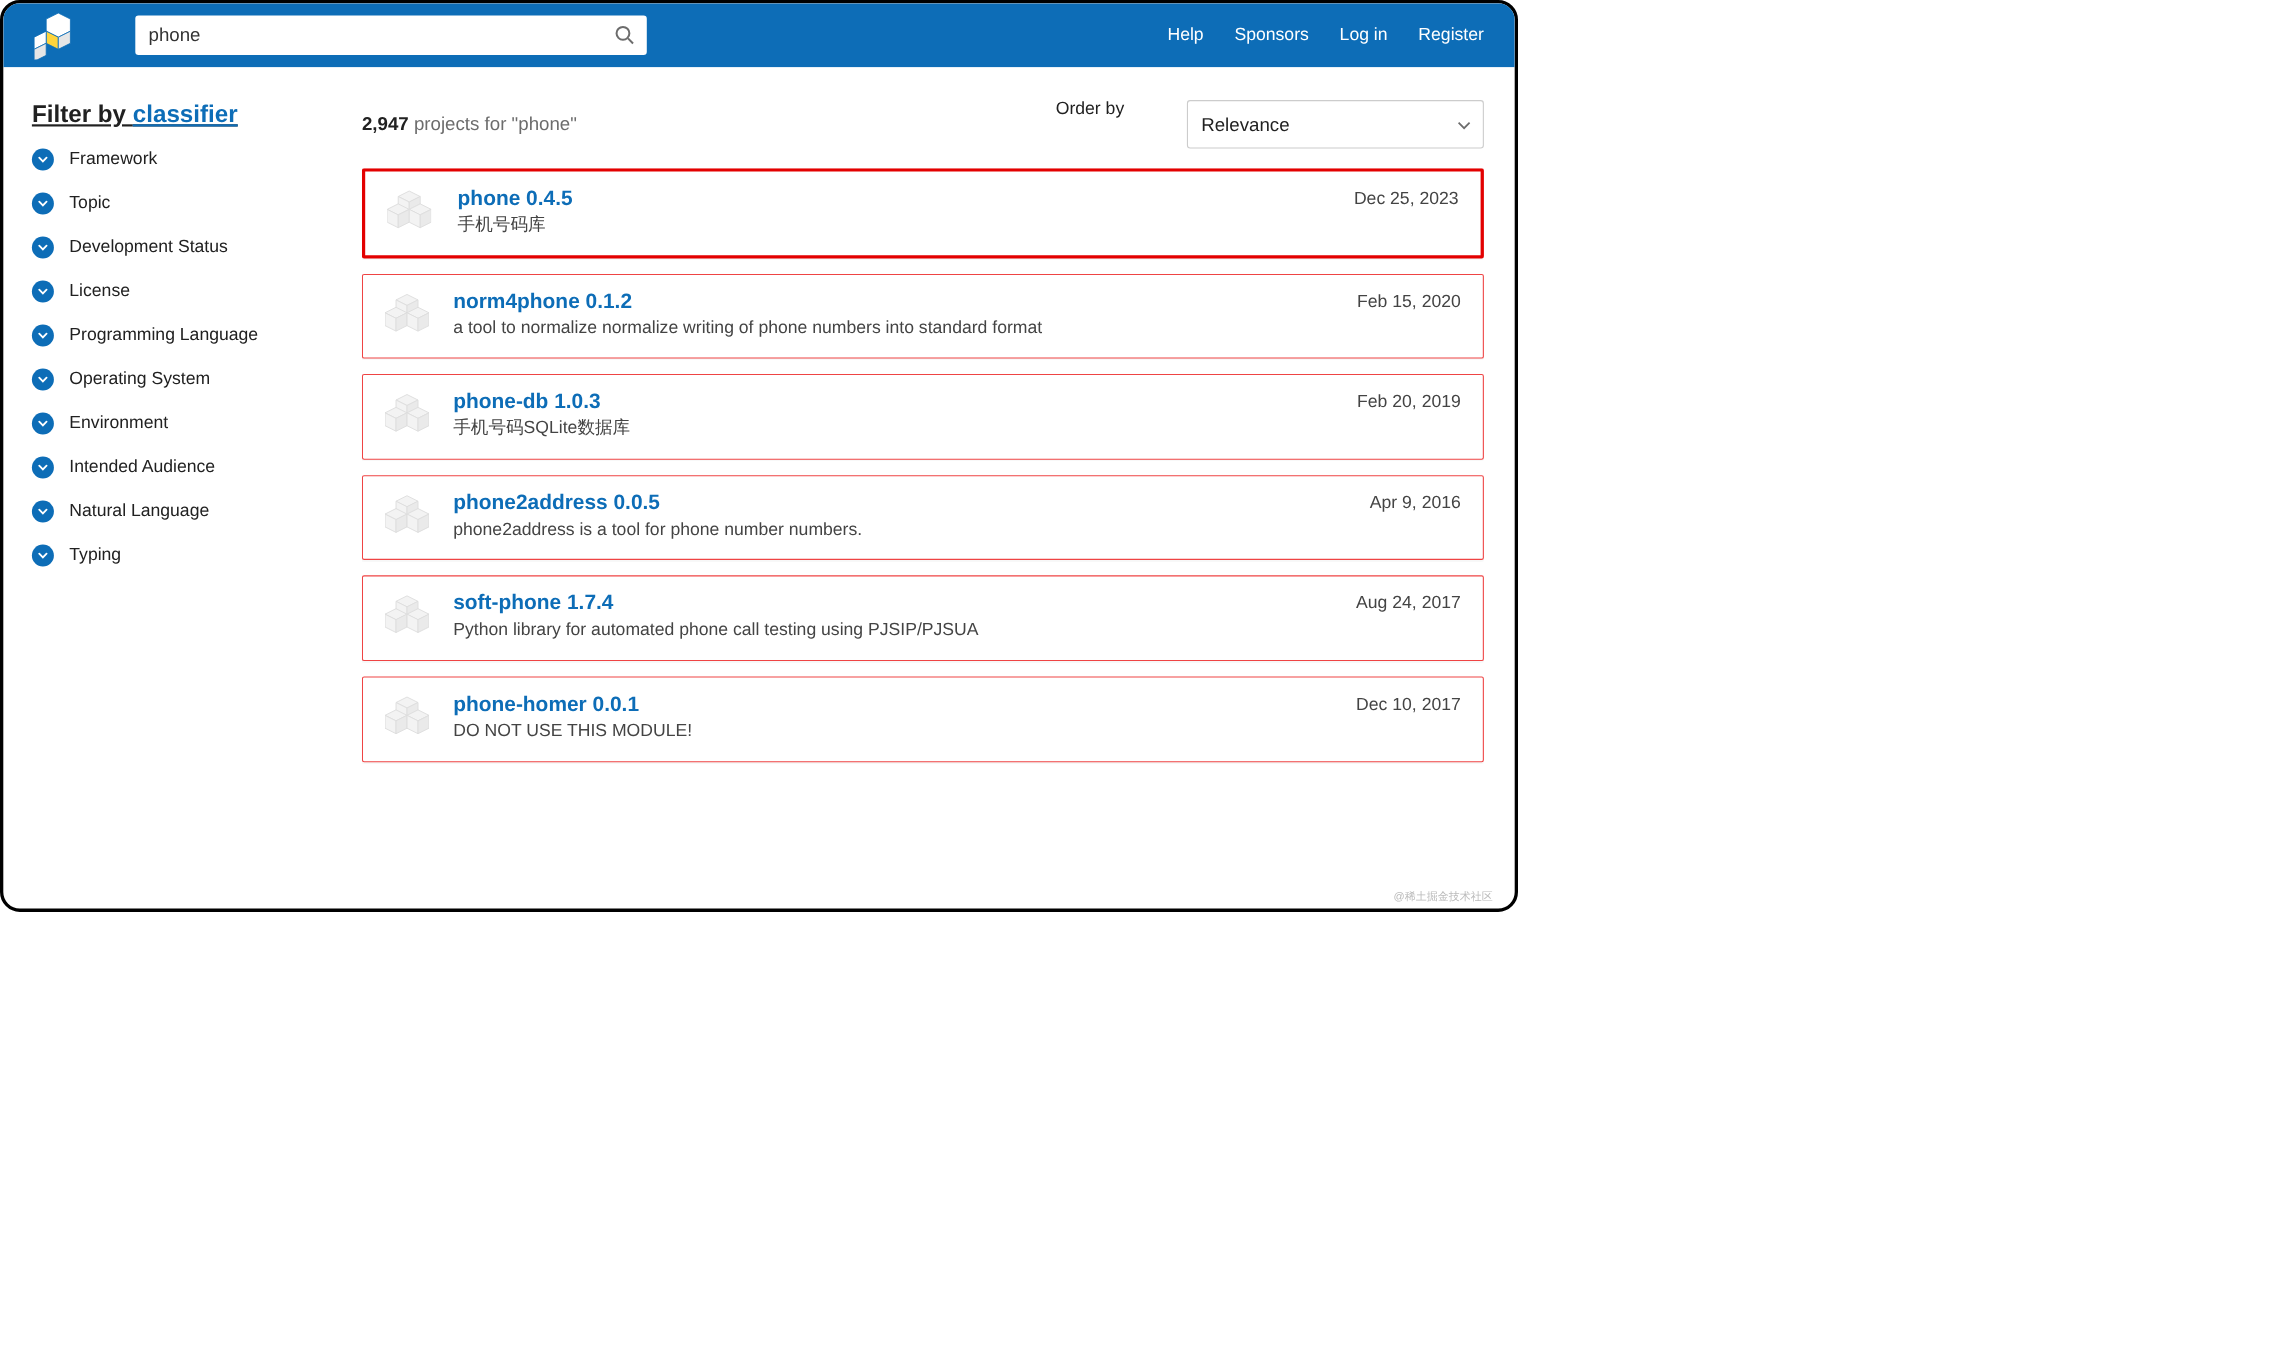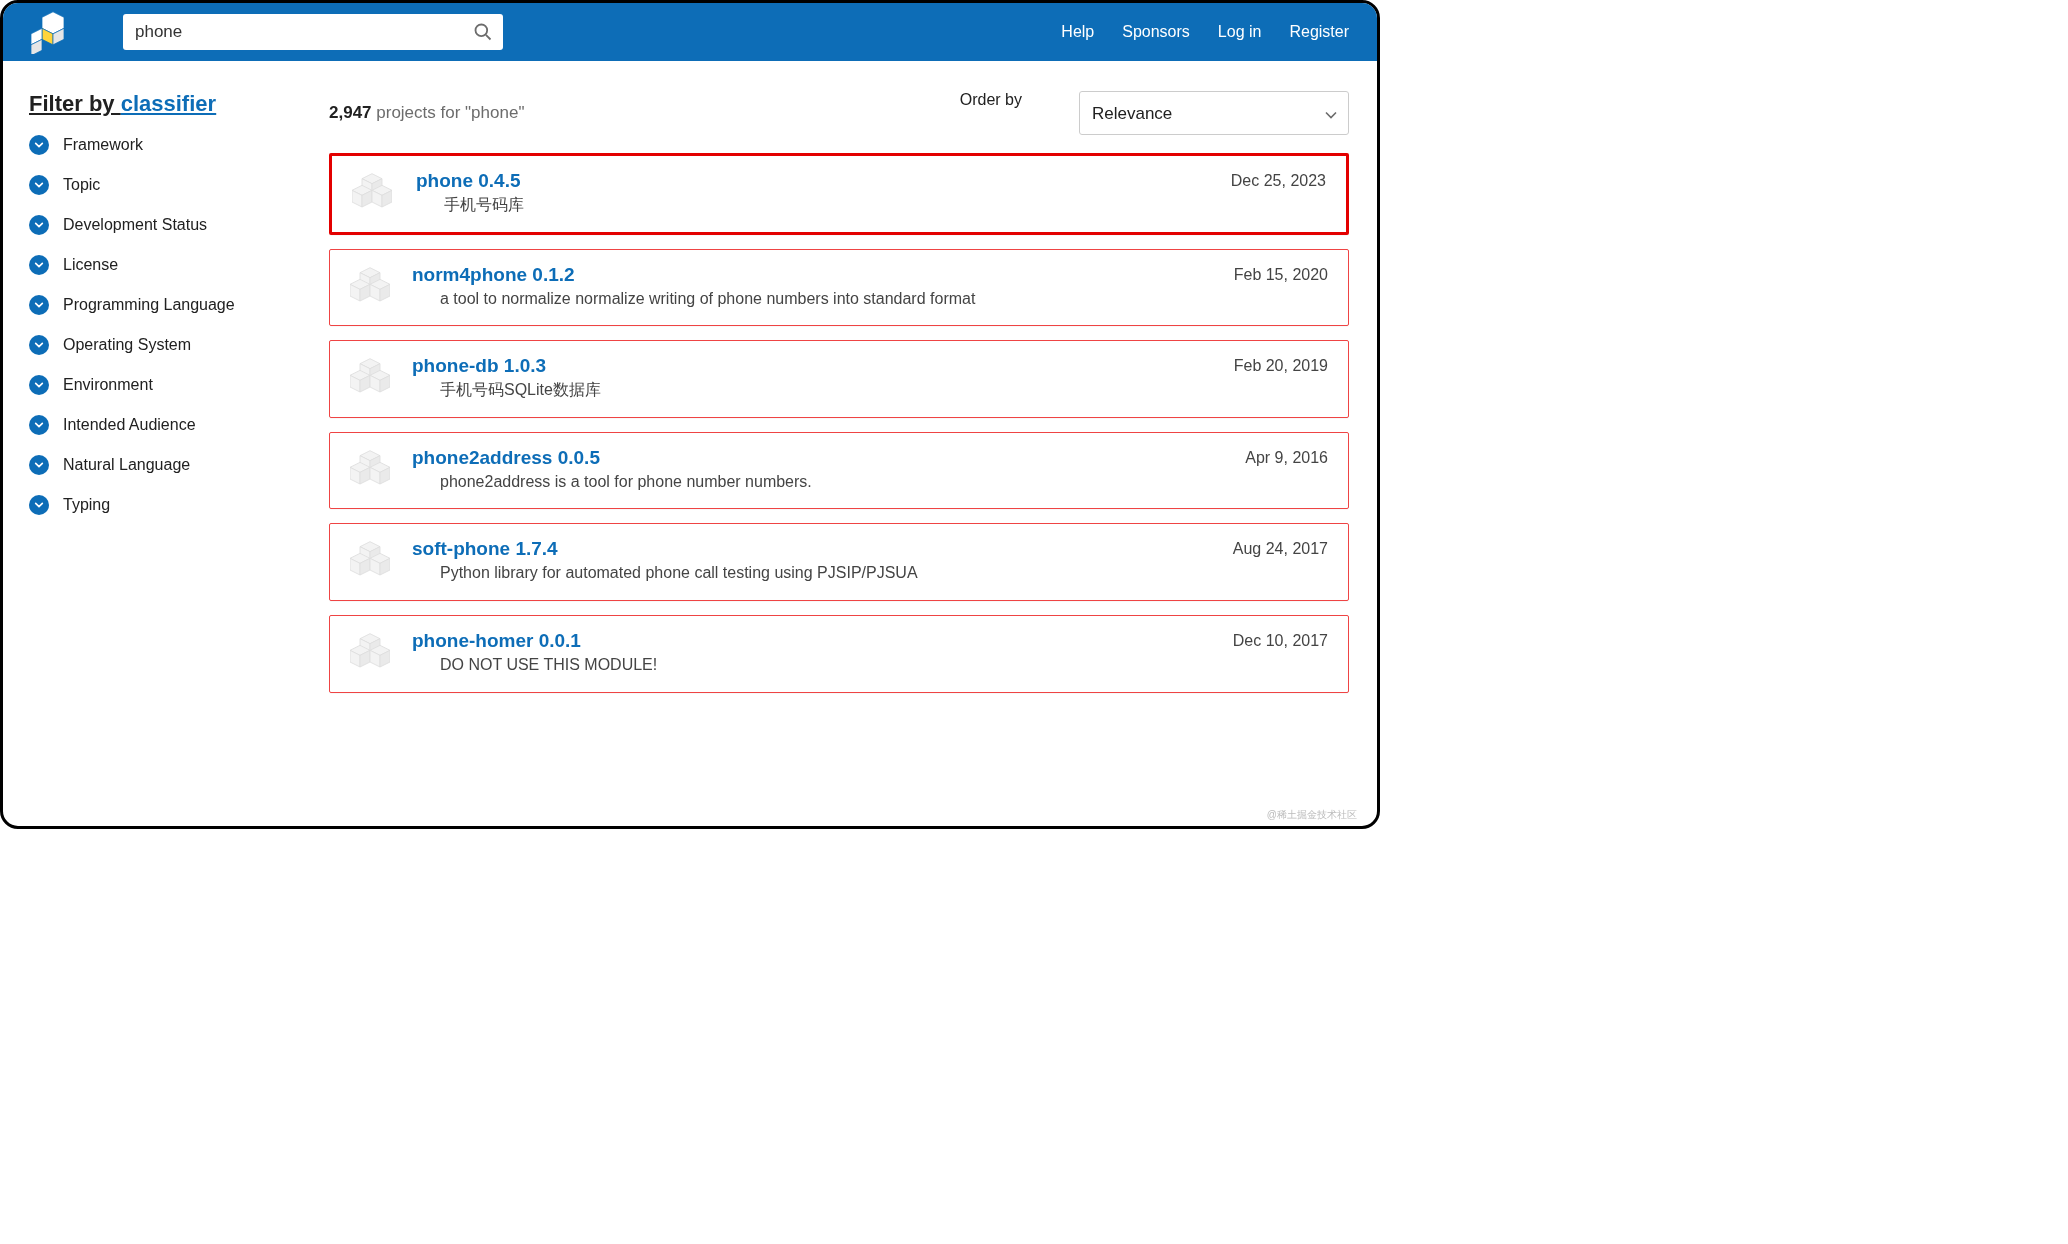--- a/index.html
+++ b/index.html
@@ -1,21 +1,21 @@
 <!DOCTYPE html>
 <html><head>
 <meta charset="utf-8">
 <style>
 * { margin: 0; padding: 0; box-sizing: border-box; }
 body { font-family: -apple-system, BlinkMacSystemFont, "Segoe UI", Helvetica, Arial, sans-serif; background: #fff; color: #333; }
 .viewport { width: 1380px; height: 829px; border: 3px solid #000; border-radius: 18px; overflow: hidden; position: relative; margin: 0; background: #fff; }
 .header { background: #0d6db7; height: 58px; display: flex; align-items: center; padding: 0 28px; }
 .logo { width: 44px; height: 44px; margin-right: 48px; display: flex; align-items: center; justify-content: center; }
 .logo svg { width: 44px; height: 44px; }
-.search-wrap { position: relative; width: 380px; }
+.search-wrap { position: relative; width: 465px; }
 .search-input { width: 100%; height: 36px; border: none; border-radius: 3px; padding: 0 42px 0 12px; font-size: 17px; color: #333; background: #fff; outline: none; }
 .search-icon { position: absolute; right: 10px; top: 50%; transform: translateY(-50%); width: 20px; height: 20px; color: #6c6c6c; }
 .nav-spacer { flex: 1; }
 .nav-links { display: flex; gap: 28px; }
 .nav-link { color: #fff; font-size: 16px; text-decoration: none; cursor: pointer; }
 .content { display: flex; padding: 30px 26px 0 26px; height: calc(100% - 58px); overflow: hidden; }
 .sidebar { width: 300px; flex-shrink: 0; }
 .filter-title { font-size: 22px; font-weight: 700; color: #212121; margin-bottom: 8px; text-decoration: underline; }
 .filter-title a { color: #0d6db7; text-decoration: underline; cursor: pointer; }
 .filter-list { list-style: none; }
@@ -32,21 +32,21 @@
 .order-select { width: 270px; height: 44px; border: 1px solid #ccc; border-radius: 3px; padding: 0 36px 0 12px; font-size: 17px; color: #212121; background: #fff; appearance: none; cursor: pointer; position: relative; }
 .select-wrap { position: relative; padding-left: 47px; }
 .select-caret { position: absolute; right: 12px; top: 50%; transform: translateY(-50%); pointer-events: none; width: 12px; height: 12px; color: #6c6c6c; }
 .results-list { display: flex; flex-direction: column; gap: 14px; overflow-y: auto; padding-right: 2px; padding-bottom: 10px; }
 .result-card { border: 1px solid #ef4444; border-radius: 2px; padding: 14px 20px 16px 20px; display: flex; align-items: flex-start; gap: 22px; box-shadow: 0 1px 1px rgba(0,0,0,0.03); background: #fff; }
 .result-card.highlighted { border: 3px solid #e30000; gap: 24px; }
 .pkg-icon { width: 40px; height: 40px; flex-shrink: 0; margin-top: 2px; }
 .pkg-icon svg { width: 40px; height: 40px; }
 .result-body { flex: 1; min-width: 0; }
 .result-title { font-size: 19px; font-weight: 700; color: #0d6db7; margin-bottom: 2px; }
-.result-desc { font-size: 16px; color: #444; line-height: 1.35; margin-left: 28px; }
+.result-desc { font-size: 16px; color: #444; line-height: 1.35; }
 .result-date { font-size: 16px; color: #444; white-space: nowrap; margin-top: 2px; }
 .watermark { position: absolute; right: 20px; bottom: 4px; font-size: 10px; color: #bbb; }
 </style>
 </head>
 <body>
 
 <div class="viewport">
 
   <div class="header">
     <div class="logo">

